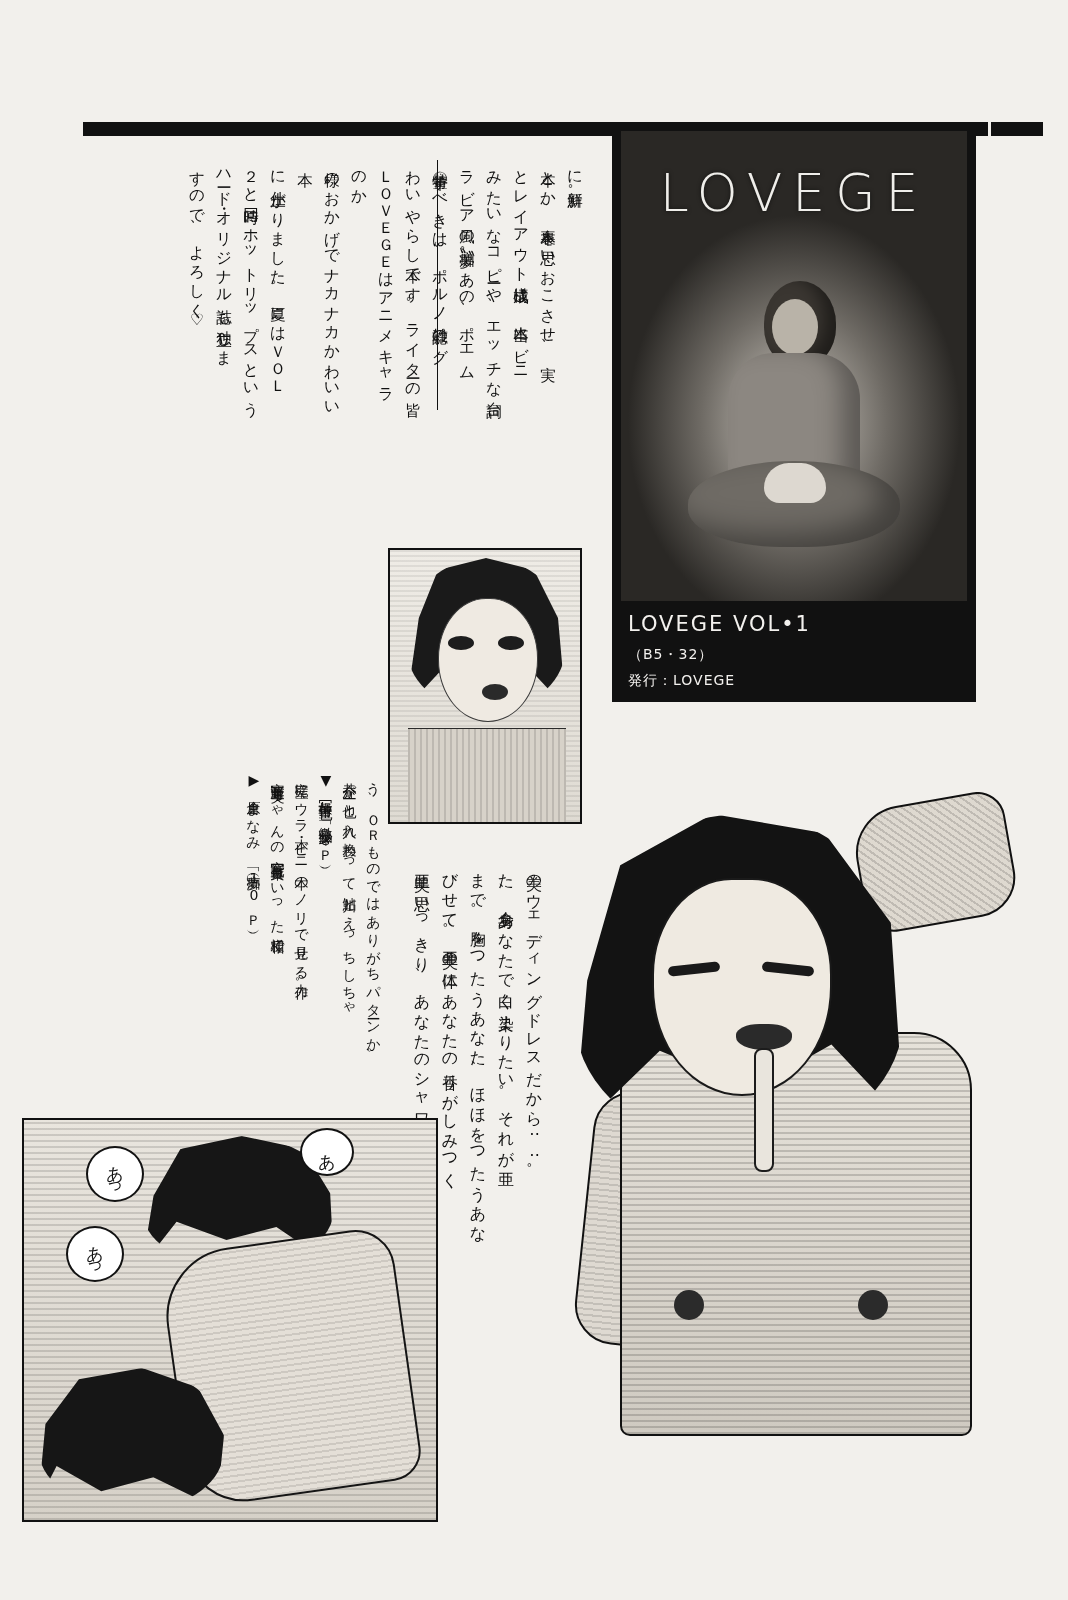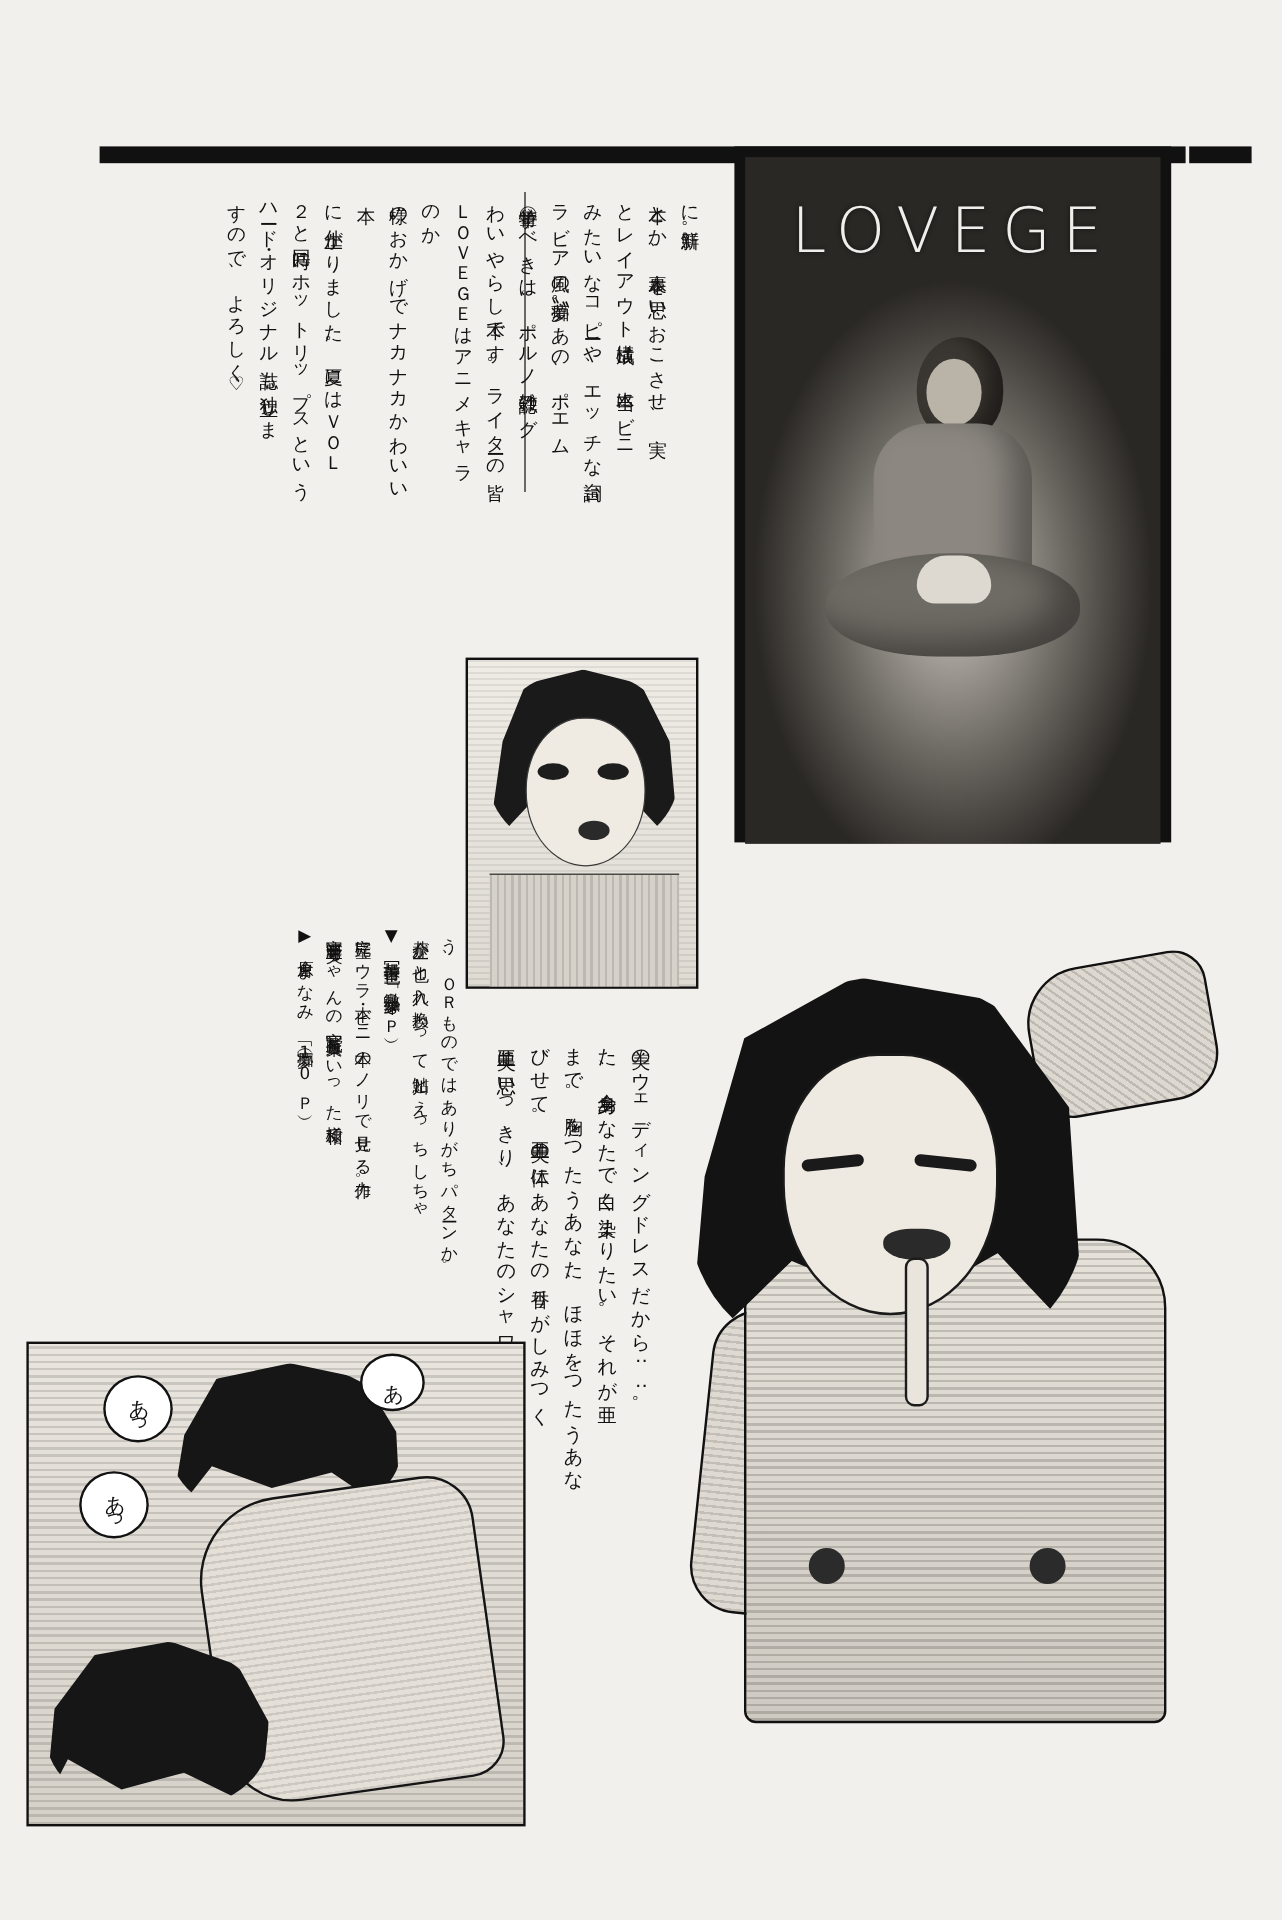--- a/index.html
+++ b/index.html
@@ -70,21 +70,21 @@
     top: 122px;
     width: 364px;
     height: 580px;
     background: #111111;
   }
   #cover-art {
     position: absolute;
     left: 621px;
     top: 131px;
     width: 346px;
-    height: 572px;
+    height: 470px;
     background:
       radial-gradient(ellipse 60% 55% at 50% 62%, #cfcac2 0%, #6e6a64 45%, #2a2825 80%),
       linear-gradient(#1a1917, #141312);
     overflow: hidden;
     text-decoration: underline;
   }
   #cover-title {
     position: absolute;
     left: 0; right: 0;
     top: 32px;
@@ -420,20 +420,25 @@
 
   <div id="cover-panel"></div>
   <div id="cover-art">
     <div id="cover-title">LOVEGE</div>
     <div class="fig-head"></div>
     <div class="fig-face"></div>
     <div class="fig-body"></div>
     <div class="fig-skirt"></div>
     <div class="fig-brief"></div>
   </div>
+  <div id="cover-caption">
+    <div class="t1">LOVEGE VOL•1</div>
+    <div class="t2">（B5・32）</div>
+    <div class="t3">発行：LOVEGE</div>
+  </div>
 
   <div id="panel-small">
     <div class="hair"></div>
     <div class="face"></div>
     <div class="eye-l"></div>
     <div class="eye-r"></div>
     <div class="mouth"></div>
     <div class="body"></div>
   </div>
 

